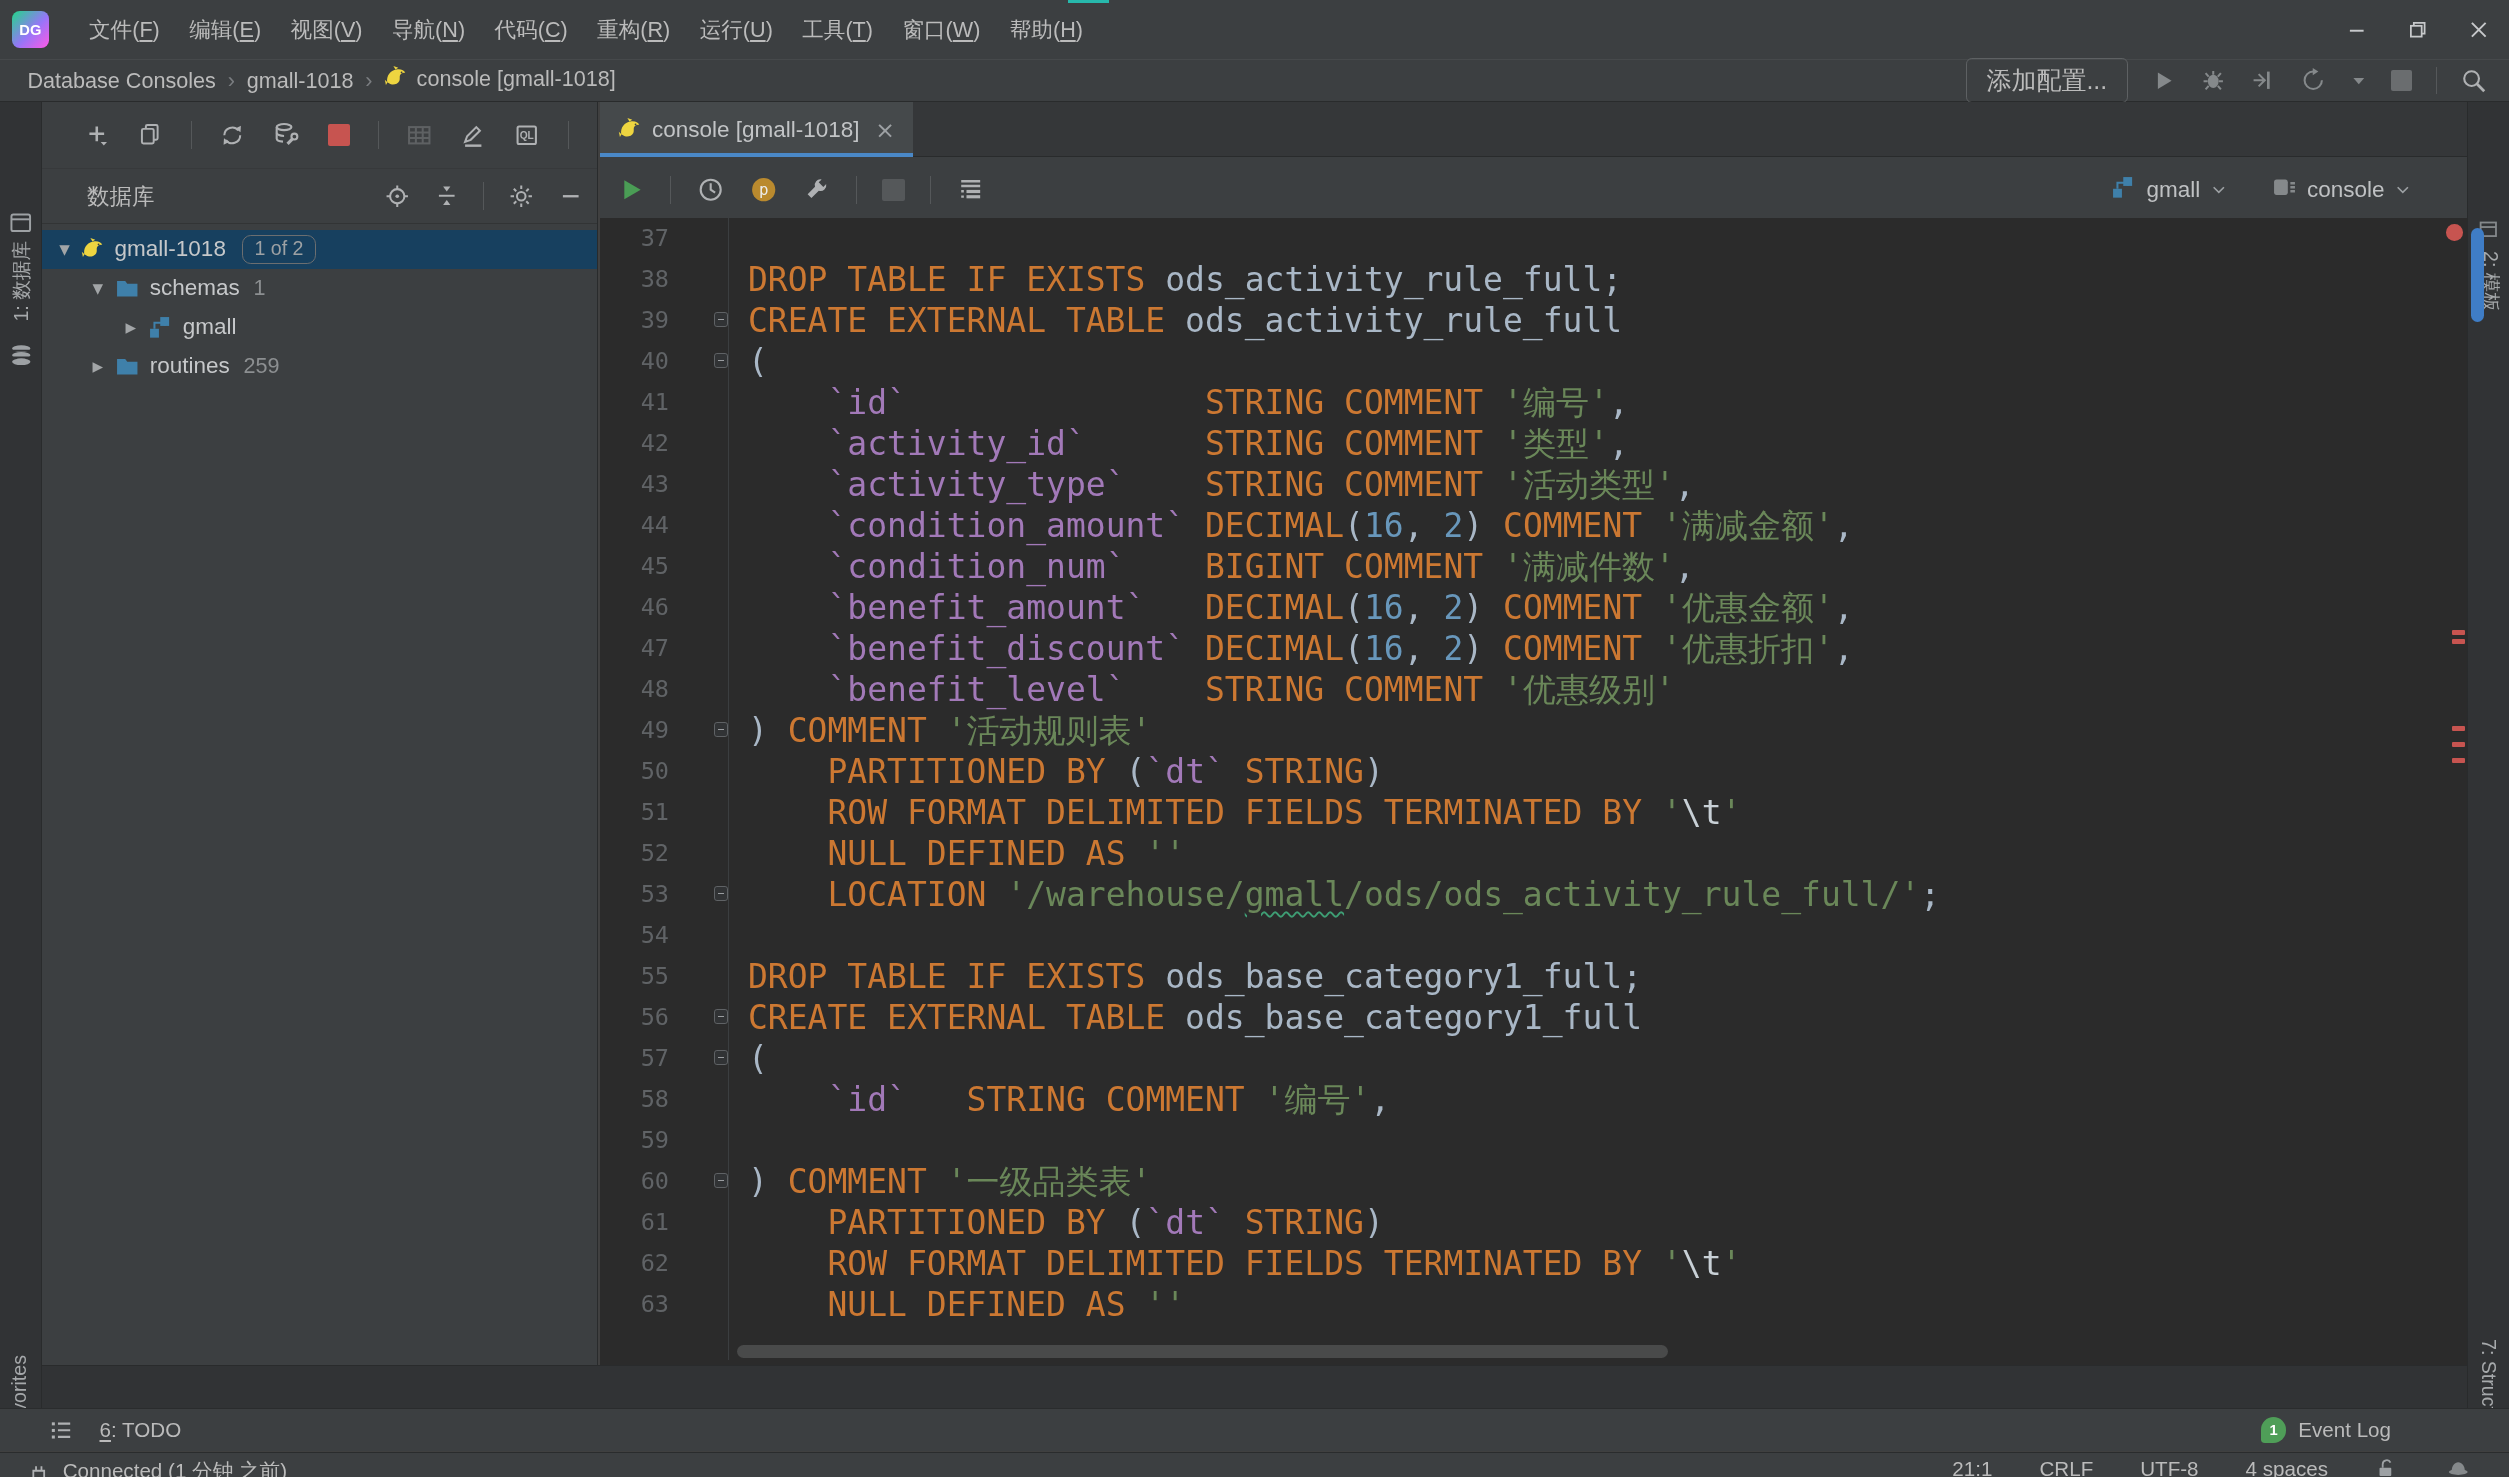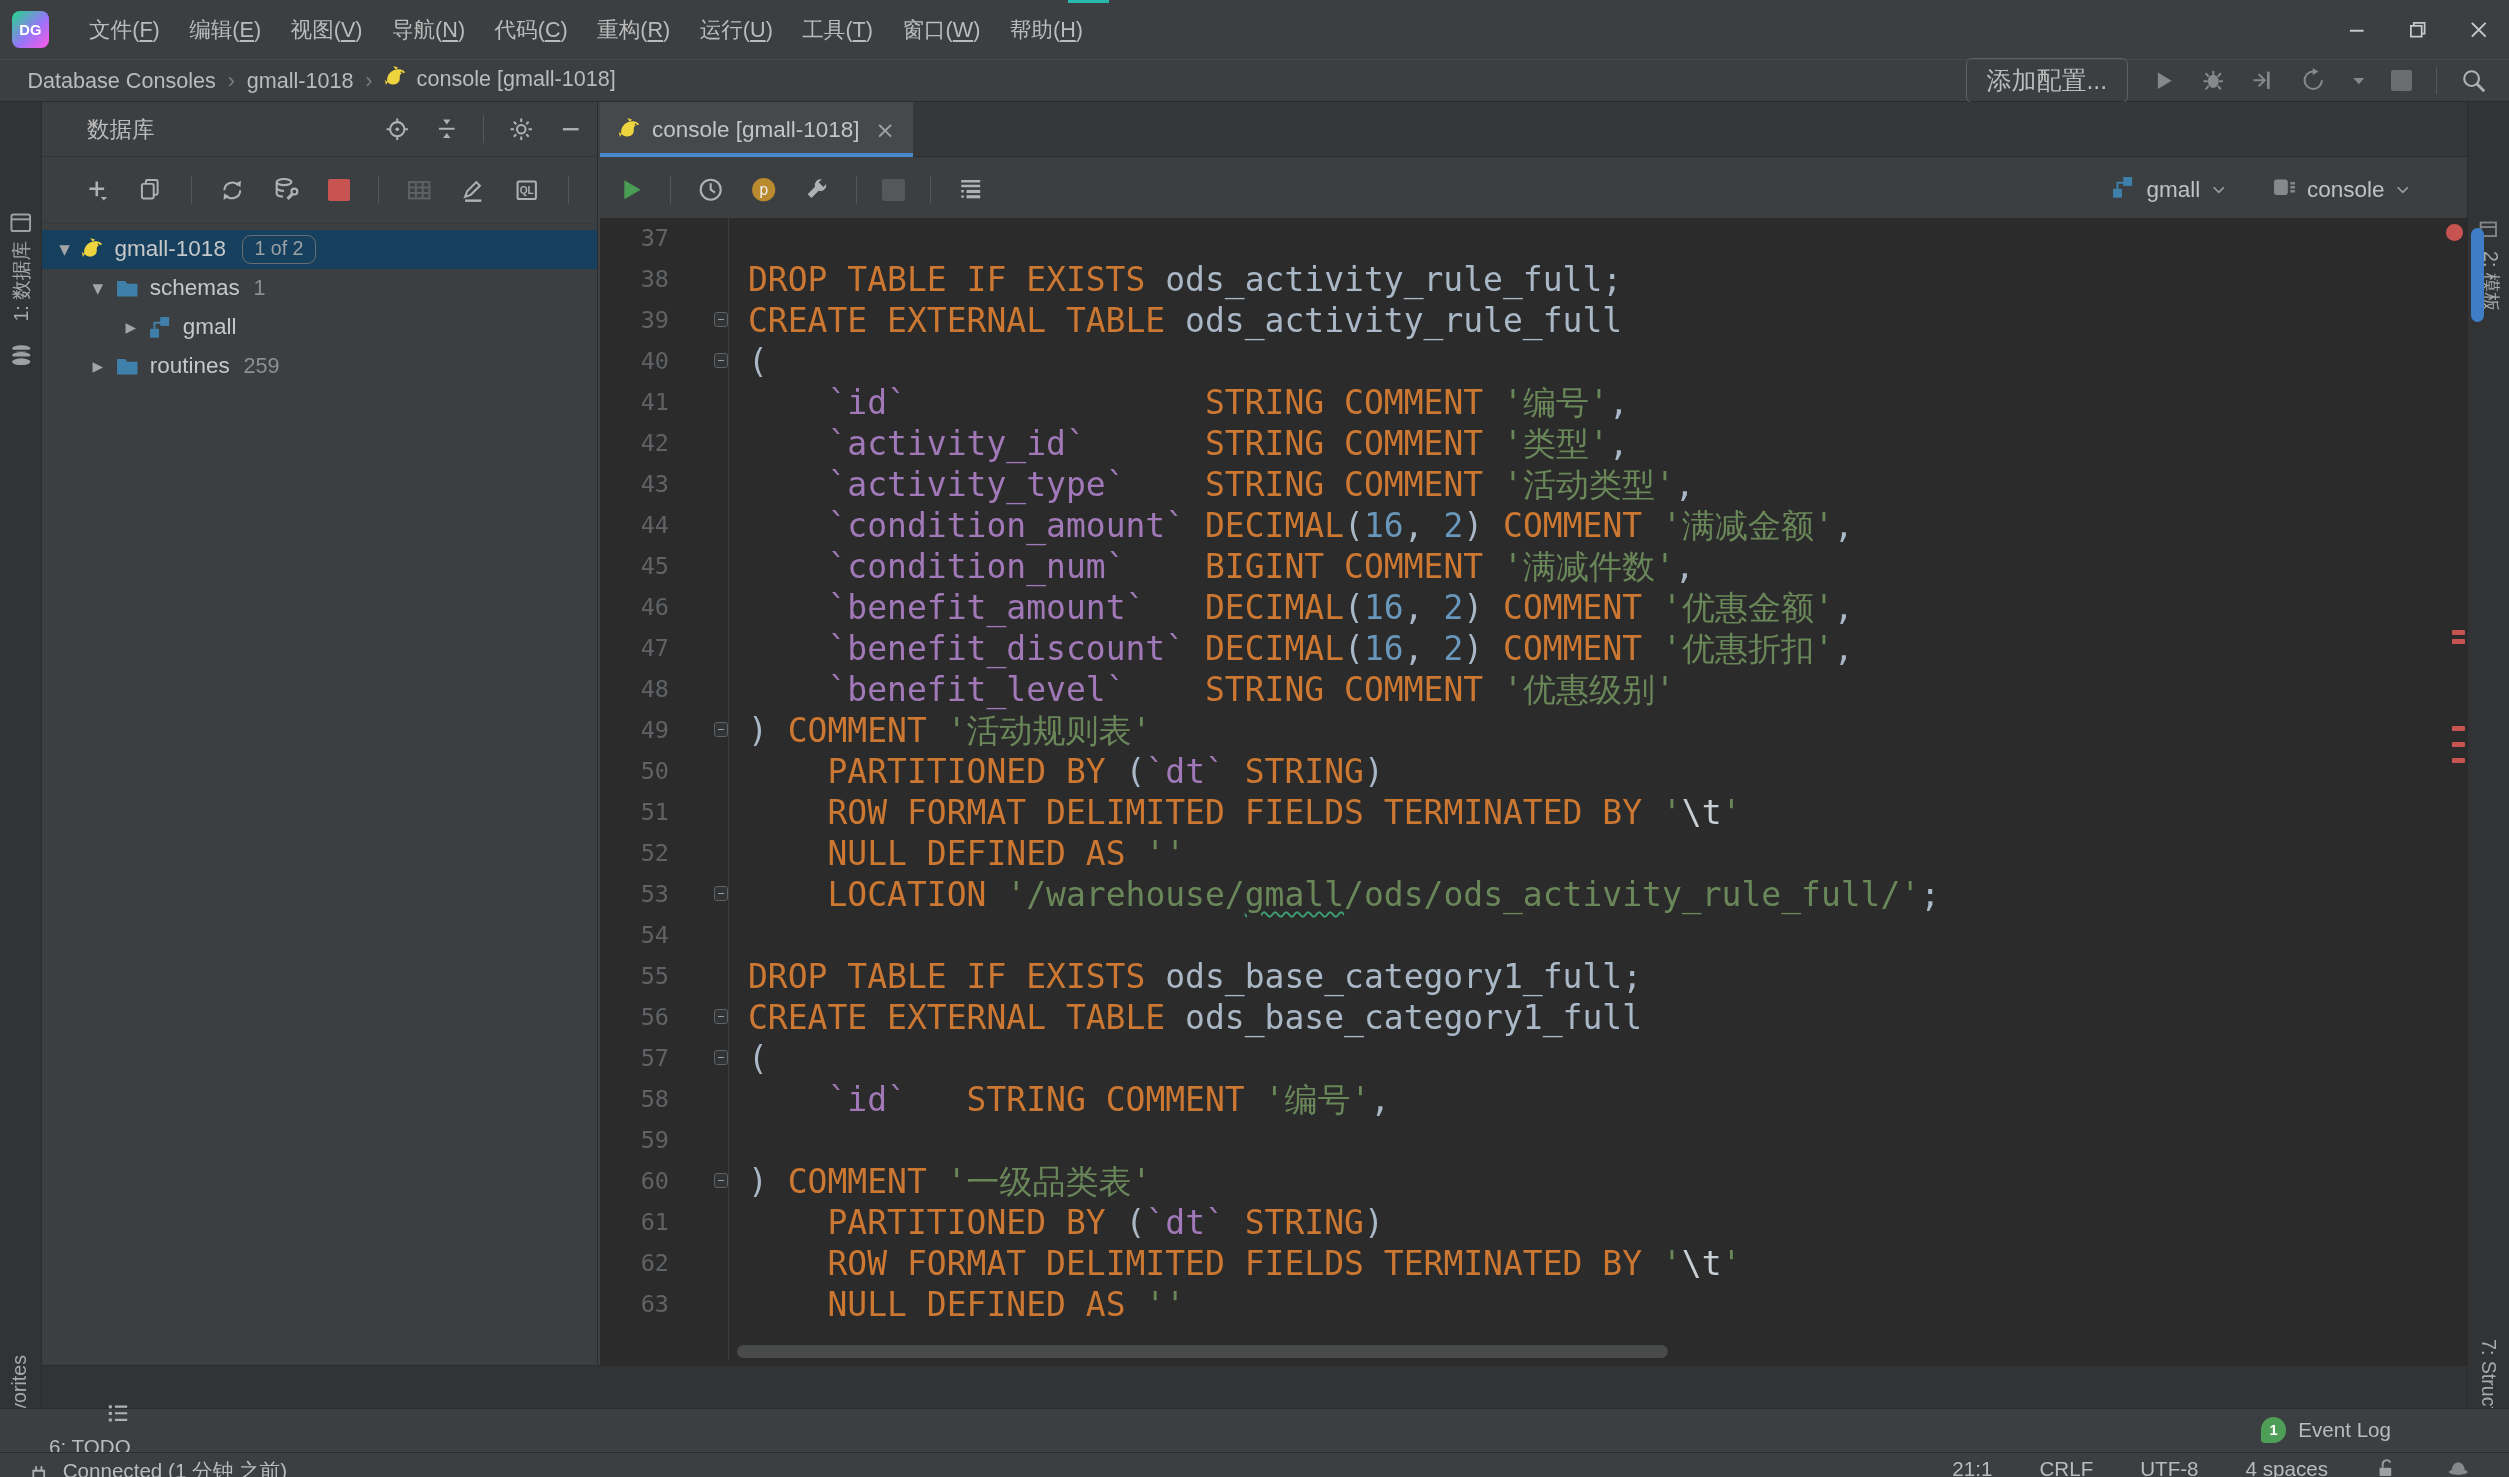--- a/index.html
+++ b/index.html
@@ -76,21 +76,21 @@
   .tk-strw{color:#6A8759;text-decoration:underline wavy #3E9E74;text-decoration-thickness:2px;text-underline-offset:4.9px;}
   #hscroll{position:absolute;left:137px;top:1127px;width:931px;height:12.7px;background:rgba(150,153,156,.28);border-radius:6.9px;}
   
   #vscroll{left:2471px;top:228px;width:12.7px;height:94px;background:#3F7DC6;border-radius:6.9px;}
   #err-ind{left:2446px;top:224px;width:16.7px;height:16.7px;border-radius:50%;background:#C75450;}
   .emark{position:absolute;left:2452px;width:12.7px;height:4.9px;background:#C75450;border-radius:1px;}
   
   #bottom-strip{left:42px;top:1365px;width:2425px;height:43px;background:#313335;border-top:1px solid #292B2C;box-sizing:border-box;}
   #todo-bar{left:0;top:1408px;width:2509px;height:43px;background:#3C3F41;border-top:1px solid #2A2C2D;box-sizing:border-box;
             display:flex;align-items:center;}
-  #todo-left{display:flex;align-items:flex-end;gap:9px;margin-left:49px;font-size:20.6px;color:#BBBBBB;flex-direction:column;}
+  #todo-left{display:flex;align-items:flex-end;gap:26px;margin-left:49px;font-size:20.6px;color:#BBBBBB;}
   #todo-label u{text-underline-offset:2.9px;}
   #event-area{margin-left:auto;display:flex;align-items:center;gap:11.8px;padding-right:118px;font-size:20.6px;color:#BBBBBB;}
   #event-badge{width:25.5px;height:25.5px;border-radius:50% 50% 50% 3.9px;background:#4F9E58;color:#fff;font-size:14.7px;font-weight:bold;
                display:flex;align-items:center;justify-content:center;}
   #status-bar{left:0;top:1452px;width:2509px;height:39px;background:#3C3F41;border-top:1px solid #2A2C2D;box-sizing:border-box;
               display:flex;align-items:flex-start;}
   #conn{display:flex;align-items:center;gap:11.8px;margin-left:27.4px;margin-top:3.9px;font-size:20.6px;color:#BBBBBB;}
   #status-right{margin-left:auto;display:flex;align-items:center;gap:47px;padding-right:39px;margin-top:3.9px;font-size:20.6px;color:#BBBBBB;}
 </style>
 </head>
@@ -220,51 +220,20 @@
       <svg width="23.5" height="23.5" viewBox="0 0 26 26" fill="none">
           <rect x="4" y="5" width="17" height="15" stroke="#85898B" stroke-width="2"></rect>
           <path d="M4 10h17" stroke="#85898B" stroke-width="2"></path>
         </svg>
     </div>
     <div class="abs vtext" style="left:8.8px;top:149px;">2: 模板</div>
     <div class="abs vtext" style="left:8.8px;top:1237px;">7: Structure</div>
   </div>
 
   <div id="db-panel" class="abs">
-    <div id="db-header">
-      <span id="db-title">数据库</span>
-      <span id="db-header-icons">
-          <span class="ibtn">
-            <svg width="26.5" height="26.5" viewBox="0 0 26 26">
-              <circle cx="13" cy="13" r="7" stroke="#AFB1B3" stroke-width="2" fill="none"></circle>
-              <circle cx="13" cy="13" r="1.8" fill="#AFB1B3"></circle>
-              <path d="M13 2.5V6M13 20v3.5M2.5 13H6M20 13h3.5" stroke="#AFB1B3" stroke-width="2" fill="none"></path>
-            </svg>
-          </span>
-          <span class="ibtn">
-            <svg width="25.5" height="25.5" viewBox="0 0 26 26">
-              <path d="M5 13h16" stroke="#AFB1B3" stroke-width="2"></path>
-              <path d="M9.3 3.5h7.4L13 8.6z" fill="#AFB1B3"></path>
-              <path d="M9.3 22.5h7.4L13 17.4z" fill="#AFB1B3"></path>
-            </svg>
-          </span>
-          <span class="tsep"></span>
-          <span class="ibtn">
-            <svg width="26.5" height="26.5" viewBox="0 0 26 26">
-              <circle cx="13" cy="13" r="4.2" stroke="#AFB1B3" stroke-width="2" fill="none"></circle>
-              <path d="M12 2.5h2v3.4h-2zM12 20.1h2v3.4h-2zM2.5 12h3.4v2H2.5zM20.1 12h3.4v2h-3.4zM5 6.4L6.4 5l2.4 2.4L7.4 8.8zM17.2 18.6l1.4-1.4 2.4 2.4-1.4 1.4zM5 19.6L6.4 21l2.4-2.4-1.4-1.4zM17.2 7.4L18.6 8.8 21 6.4 19.6 5z" fill="#AFB1B3"></path>
-            </svg>
-          </span>
-          <span class="ibtn">
-            <svg width="25.5" height="25.5" viewBox="0 0 26 26">
-              <path d="M5 13.5h16" stroke="#AFB1B3" stroke-width="2.4"></path>
-            </svg>
-          </span>
-        </span>
-    </div>
     <div id="db-toolbar">
         <span class="ibtn">
           <svg width="25.5" height="25.5" viewBox="0 0 26 26">
             <path d="M12 4.5v15M4.5 12h15" stroke="#AFB1B3" stroke-width="2.6"></path>
             <path d="M16 20.5l3.2 3.5 3.2-3.5z" fill="#AFB1B3"></path>
           </svg>
         </span>
         <span class="ibtn">
           <svg width="25.5" height="25.5" viewBox="0 0 26 26">
             <rect x="8" y="3" width="12" height="15" rx="1.5" stroke="#AFB1B3" stroke-width="2" fill="none"></rect>
@@ -311,20 +280,51 @@
             <text x="12.5" y="17" font-size="10" fill="#AFB1B3" text-anchor="middle" font-family="Liberation Sans,sans-serif" font-weight="bold">QL</text>
           </svg>
         </span>
         <span class="tsep"></span>
         <span class="ibtn">
           <svg width="25.5" height="25.5" viewBox="0 0 26 26">
             <path d="M4 4h18l-7 7.3v8.7l-4-3.1v-5.6L4 4z" fill="#AFB1B3"></path>
           </svg>
         </span>
       </div>
+    <div id="db-header">
+      <span id="db-title">数据库</span>
+      <span id="db-header-icons">
+          <span class="ibtn">
+            <svg width="26.5" height="26.5" viewBox="0 0 26 26">
+              <circle cx="13" cy="13" r="7" stroke="#AFB1B3" stroke-width="2" fill="none"></circle>
+              <circle cx="13" cy="13" r="1.8" fill="#AFB1B3"></circle>
+              <path d="M13 2.5V6M13 20v3.5M2.5 13H6M20 13h3.5" stroke="#AFB1B3" stroke-width="2" fill="none"></path>
+            </svg>
+          </span>
+          <span class="ibtn">
+            <svg width="25.5" height="25.5" viewBox="0 0 26 26">
+              <path d="M5 13h16" stroke="#AFB1B3" stroke-width="2"></path>
+              <path d="M9.3 3.5h7.4L13 8.6z" fill="#AFB1B3"></path>
+              <path d="M9.3 22.5h7.4L13 17.4z" fill="#AFB1B3"></path>
+            </svg>
+          </span>
+          <span class="tsep"></span>
+          <span class="ibtn">
+            <svg width="26.5" height="26.5" viewBox="0 0 26 26">
+              <circle cx="13" cy="13" r="4.2" stroke="#AFB1B3" stroke-width="2" fill="none"></circle>
+              <path d="M12 2.5h2v3.4h-2zM12 20.1h2v3.4h-2zM2.5 12h3.4v2H2.5zM20.1 12h3.4v2h-3.4zM5 6.4L6.4 5l2.4 2.4L7.4 8.8zM17.2 18.6l1.4-1.4 2.4 2.4-1.4 1.4zM5 19.6L6.4 21l2.4-2.4-1.4-1.4zM17.2 7.4L18.6 8.8 21 6.4 19.6 5z" fill="#AFB1B3"></path>
+            </svg>
+          </span>
+          <span class="ibtn">
+            <svg width="25.5" height="25.5" viewBox="0 0 26 26">
+              <path d="M5 13.5h16" stroke="#AFB1B3" stroke-width="2.4"></path>
+            </svg>
+          </span>
+        </span>
+    </div>
     <div id="tree">
         <div class="trow sel" style="padding-left: 11.8px;">
           <span class="caret">▼</span>
           <span class="ic">
             <svg width="24.5" height="24.5" viewBox="0 0 24 24">
               <path d="M3.2 16.8C2.2 11 6 4.8 13.4 4.2c3.6-.3 6.4 1.2 7.4 3.4-2.6-.4-4.6.7-5.2 2.7-.5 1.8.3 3.4-.6 5.4-1.5 3.4-7.2 4.6-9.6 2.4z" fill="#EED540"></path>
               <path d="M3.4 17L.8 14.4l1.1 5.2z" fill="#EED540"></path>
               <path d="M11.2 4.5L9.2 1l4.8 1.7z" fill="#EED540"></path>
               <circle cx="17.2" cy="7.2" r=".9" fill="#3C3F41"></circle>
             </svg>

